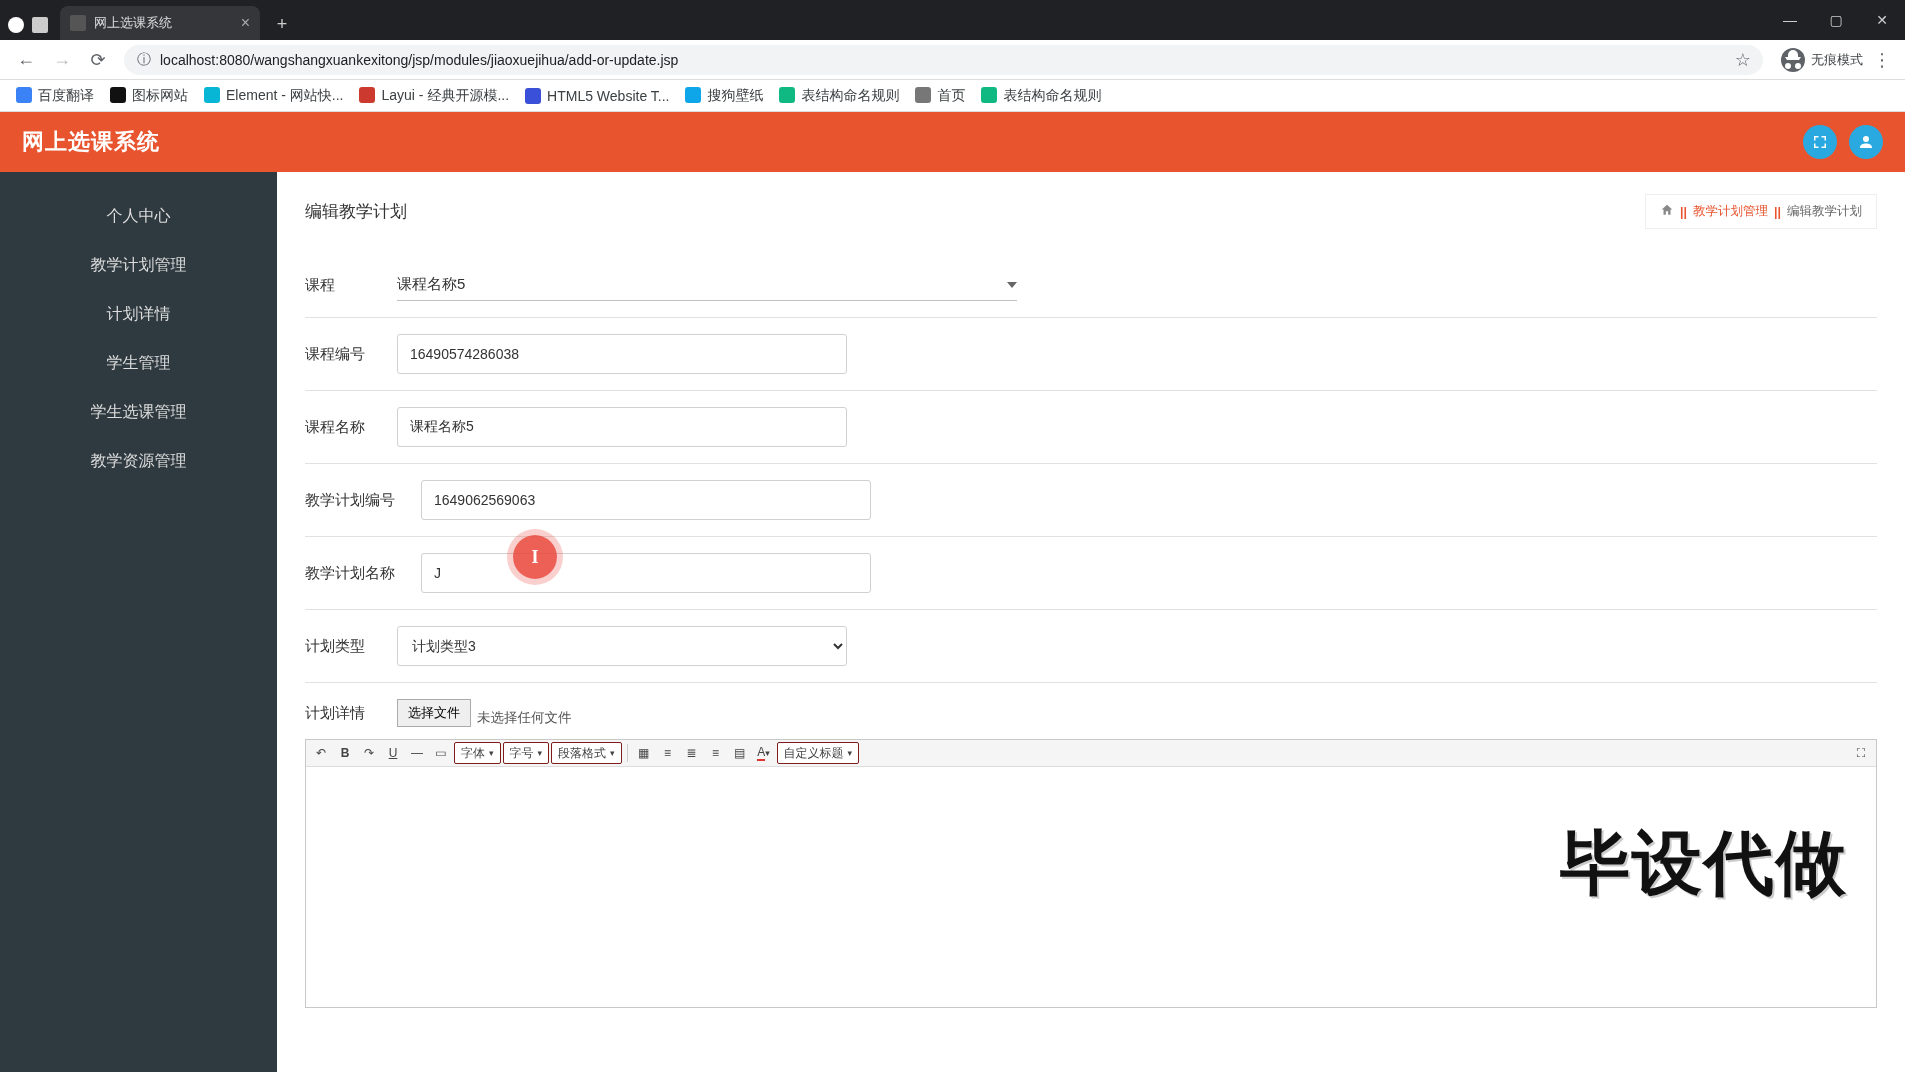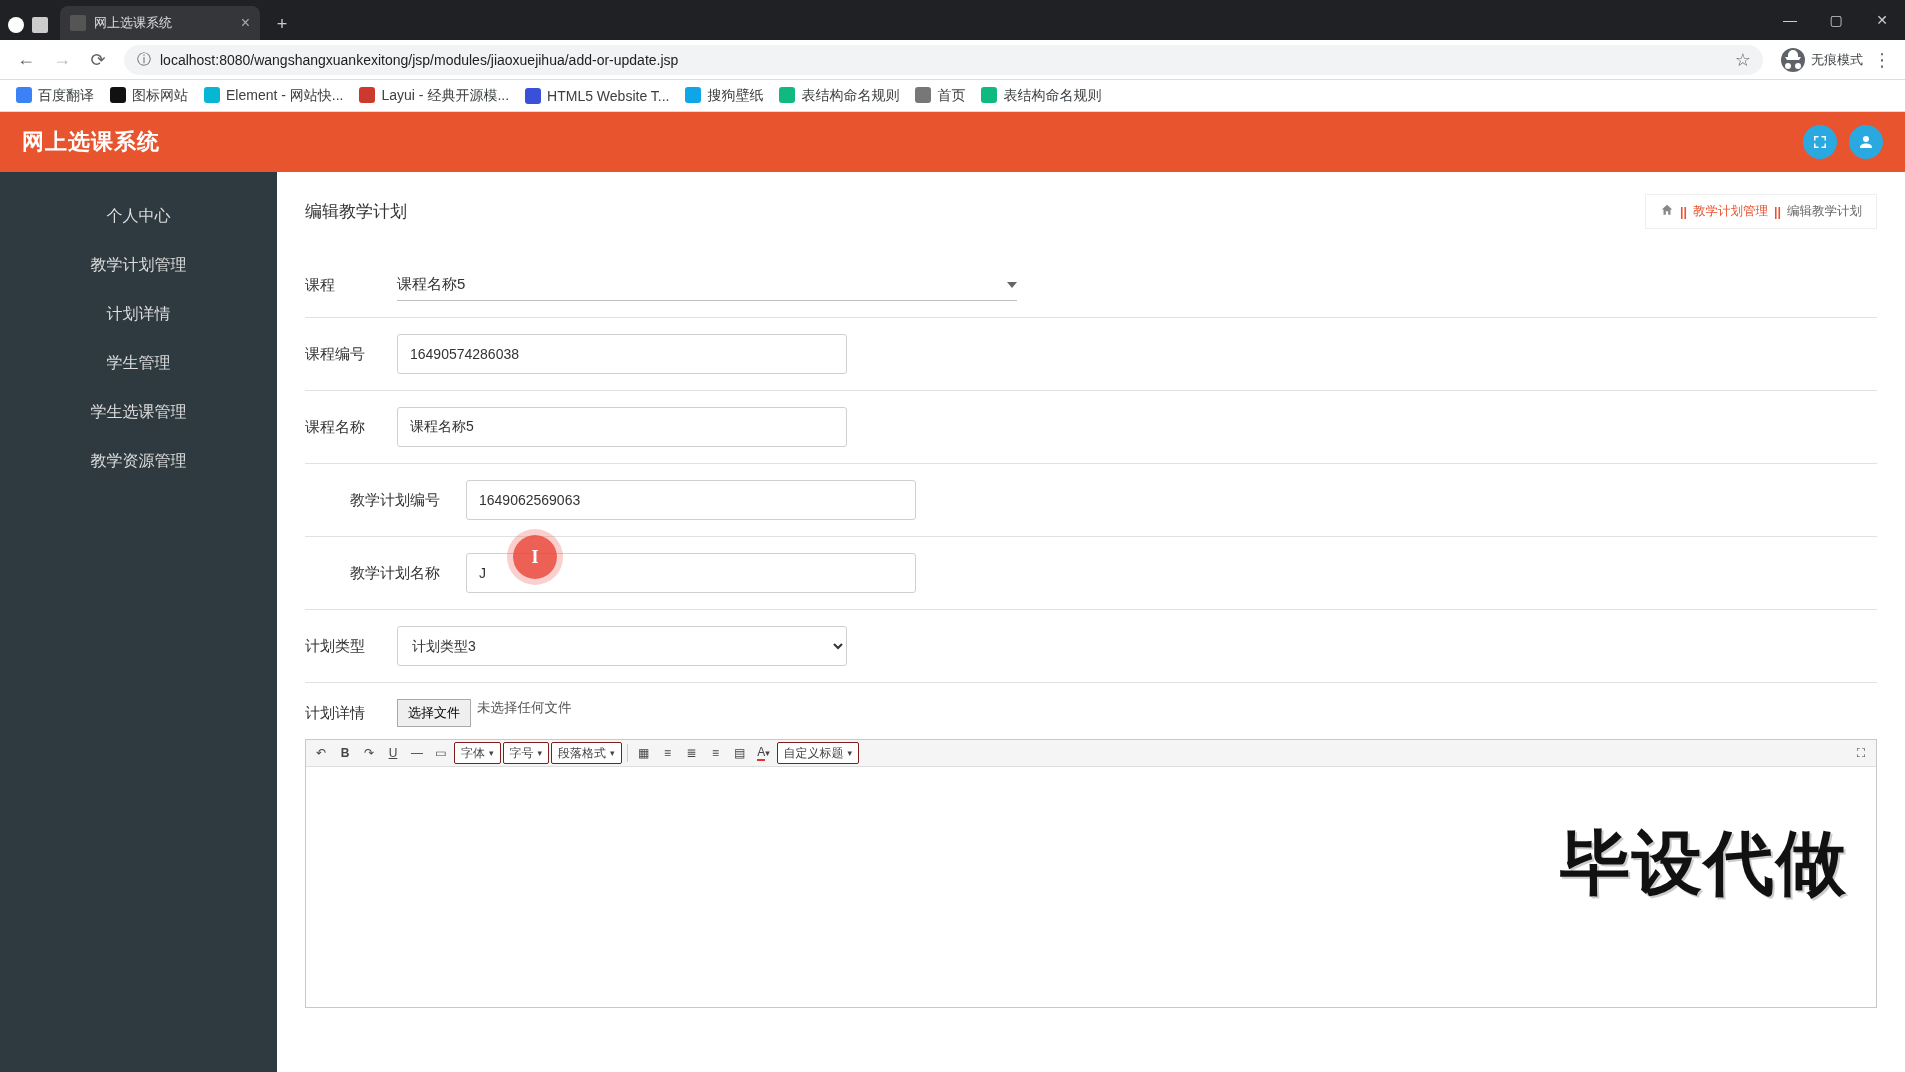--- a/index.html
+++ b/index.html
@@ -49,27 +49,27 @@
   .breadcrumb { margin-left:auto; background:#fff; border:1px solid #eee; padding:8px 14px; font-size:12.5px; color:#666; display:flex; align-items:center; gap:6px;}
   .breadcrumb .home-icon { color:#888;}
   .breadcrumb .sep { color:#e8542e; font-weight:700;}
   .breadcrumb .link { color:#e8542e; cursor:pointer;}
 
   
   .form-area { padding: 10px 28px 40px; }
   .form-row { display:flex; align-items:center; border-bottom:1px solid #e1e1e1; padding:16px 0; }
   .form-row:first-child { border-top:1px solid #e1e1e1; }
   .label { min-width: 92px; font-size:15px; color:#333; padding-right:10px; }
-  .label.wide { min-width:116px;margin-left:45px;}
+  .label.wide { min-width:116px;}
   .text-input { height:40px; width:450px; border:1px solid #d0d0d0; border-radius:3px; padding:0 12px; font-size:14px; color:#333; outline:none;}
   .mat-select { display:flex; align-items:center; width:620px; border-bottom:1px solid #c0c0c0; padding:6px 0; cursor:pointer; position:relative;}
   .mat-select .sel-text { flex:1; font-size:15px;}
   .mat-select .caret { border-left:5px solid transparent; border-right:5px solid transparent; border-top:6px solid #666;}
   .native-select { height:40px; width:450px; border:1px solid #d0d0d0; border-radius:3px; padding:0 10px; font-size:14px; color:#333; background:#fff; cursor:pointer;}
-  .file-row { display:flex; align-items:flex-start; gap:6px;}
+  .file-row { display:flex; align-items:flex-end; gap:6px;}
   .file-btn { border:1px solid #aaa; background:#efefef; padding:4px 10px; font-size:13px; cursor:pointer;}
   .file-text { font-size:13.5px; color:#555;}
 
   
   .click-marker { position:absolute; width:44px; height:44px; border-radius:50%; background:rgba(233,68,55,0.85); display:flex; align-items:center; justify-content:center; color:#fff; font-weight:700; font-family: Georgia, serif; font-size:18px; pointer-events:none; box-shadow:0 0 0 6px rgba(233,68,55,0.25);}
 
   
   .editor-wrap { border:1px solid #c8c8c8; margin-top:6px;}
   .editor-toolbar { display:flex; align-items:center; background:#f5f5f5; border-bottom:1px solid #ddd; padding:2px 4px; gap:2px; flex-wrap:wrap;}
   .tbtn { min-width:22px; height:22px; padding:0 4px; display:flex; align-items:center; justify-content:center; font-size:12px; color:#444; cursor:pointer; border-radius:2px;}

